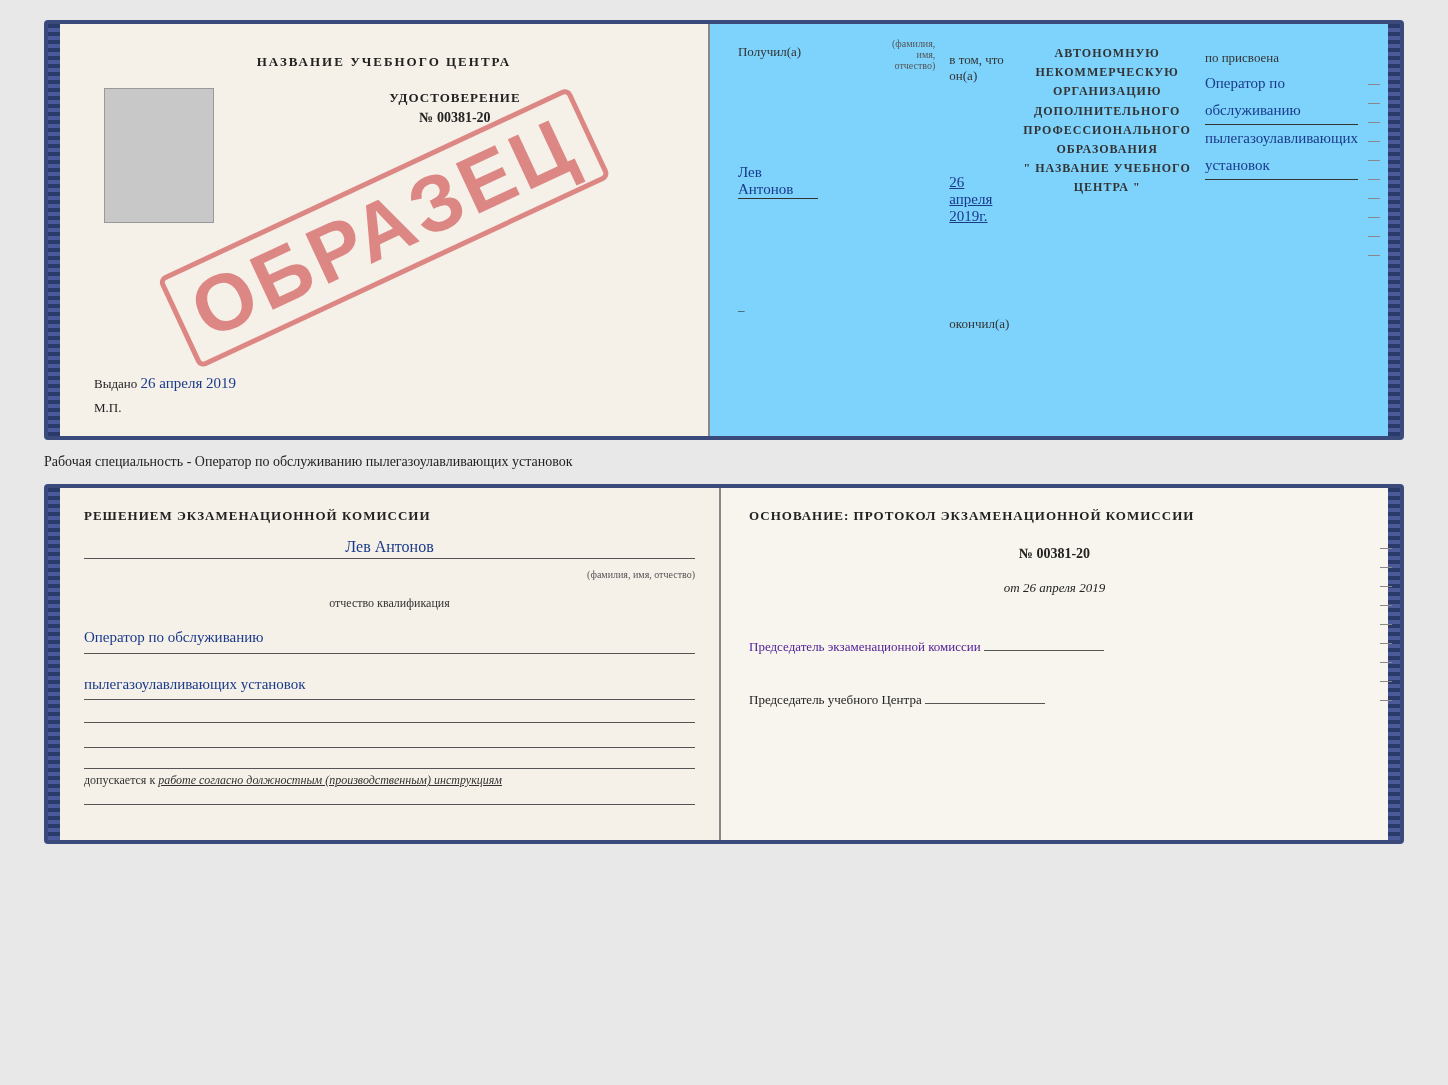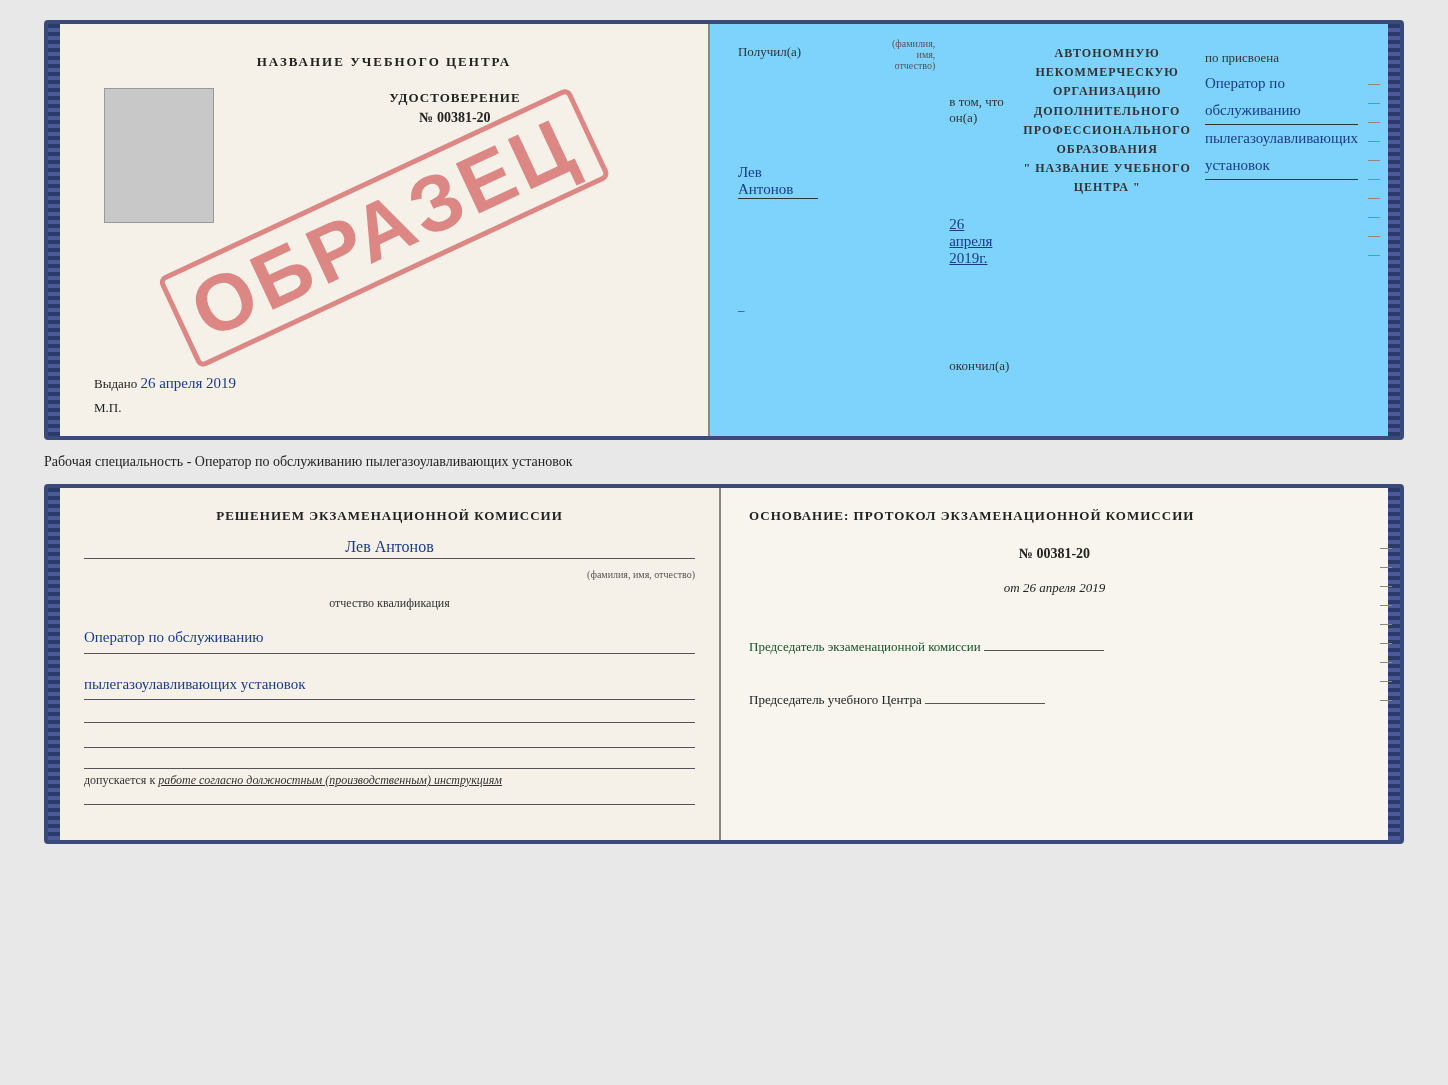--- a/index.html
+++ b/index.html
@@ -271,21 +271,21 @@
       display: flex;
       flex-direction: column;
       gap: 14px;
     }
 
     .resheniye-title {
       font-size: 13px;
       color: #222;
       letter-spacing: 1px;
       font-weight: bold;
-      text-align: center;
+      text-align: left;
       text-transform: uppercase;
     }
 
     .fio-handwritten {
       font-family: 'Segoe Script', 'Comic Sans MS', cursive;
       color: #1a3a8a;
       font-size: 16px;
       text-align: center;
       border-bottom: 1px solid #555;
       padding-bottom: 2px;
@@ -342,21 +342,21 @@
     .ot-date {
       font-size: 13px;
       color: #222;
       text-align: center;
       margin-bottom: 12px;
       font-style: italic;
     }
 
     .predsedatel-block {
       font-size: 13px;
-      color: #14532d;
+      color: #4c1d95;
       margin-top: 8px;
     }
 
     .podpis-line {
       border-bottom: 1px solid #555;
       min-width: 120px;
       display: inline-block;
       margin-top: 20px;
       height: 1px;
     }
@@ -434,21 +434,21 @@
 
       <div class="poluchil-line">
         <span>Получил(а)</span>
         <span class="handwritten underline-field">Лев Антонов</span>
         <span>–</span>
       </div>
       <div style="text-align:center; margin-top:-6px; margin-left: 60px;">
         <span class="small-hint">(фамилия, имя, отчество)</span>
       </div>
 
-      <div class="v-tom-line" style="margin-top:8px;align-items:center;">
+      <div class="v-tom-line" style="margin-top:8px;">
         <span>в том, что он(а)</span>
         <span class="handwritten" style="text-decoration:underline;">26 апреля 2019г.</span>
         <span>окончил(а)</span>
       </div>
 
       <div class="auto-org-block">
         <div>АВТОНОМНУЮ НЕКОММЕРЧЕСКУЮ ОРГАНИЗАЦИЮ</div>
         <div>ДОПОЛНИТЕЛЬНОГО ПРОФЕССИОНАЛЬНОГО ОБРАЗОВАНИЯ</div>
         <div>"   НАЗВАНИЕ УЧЕБНОГО ЦЕНТРА   "</div>
       </div>

